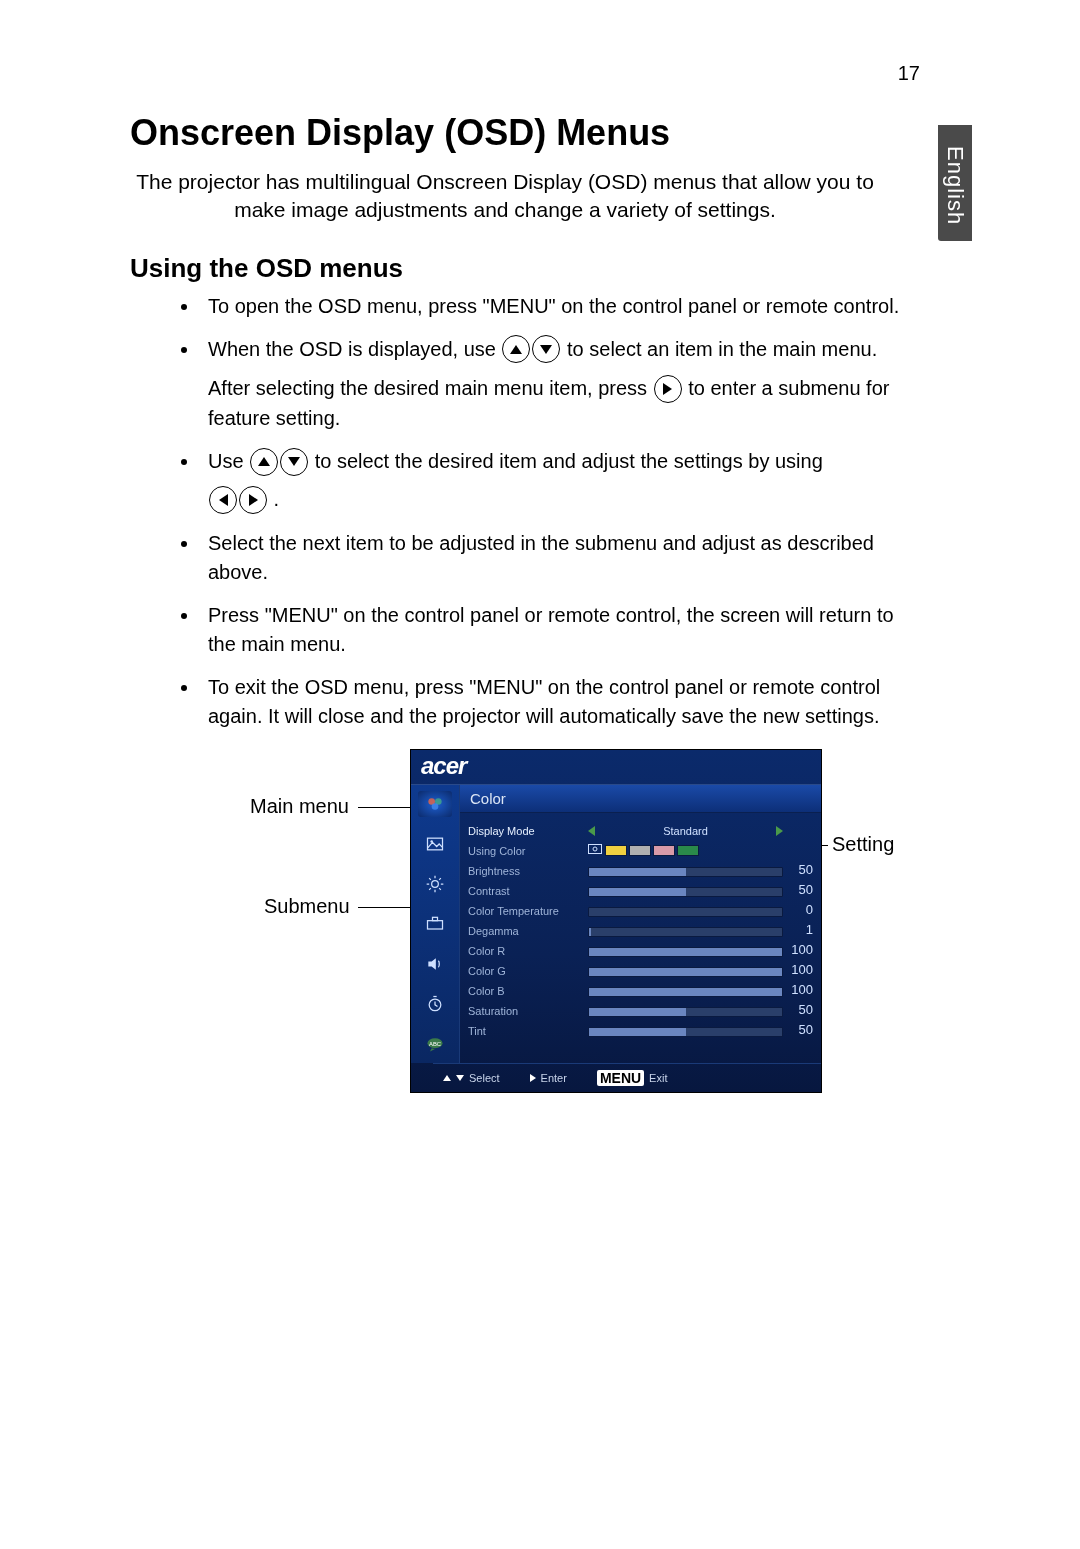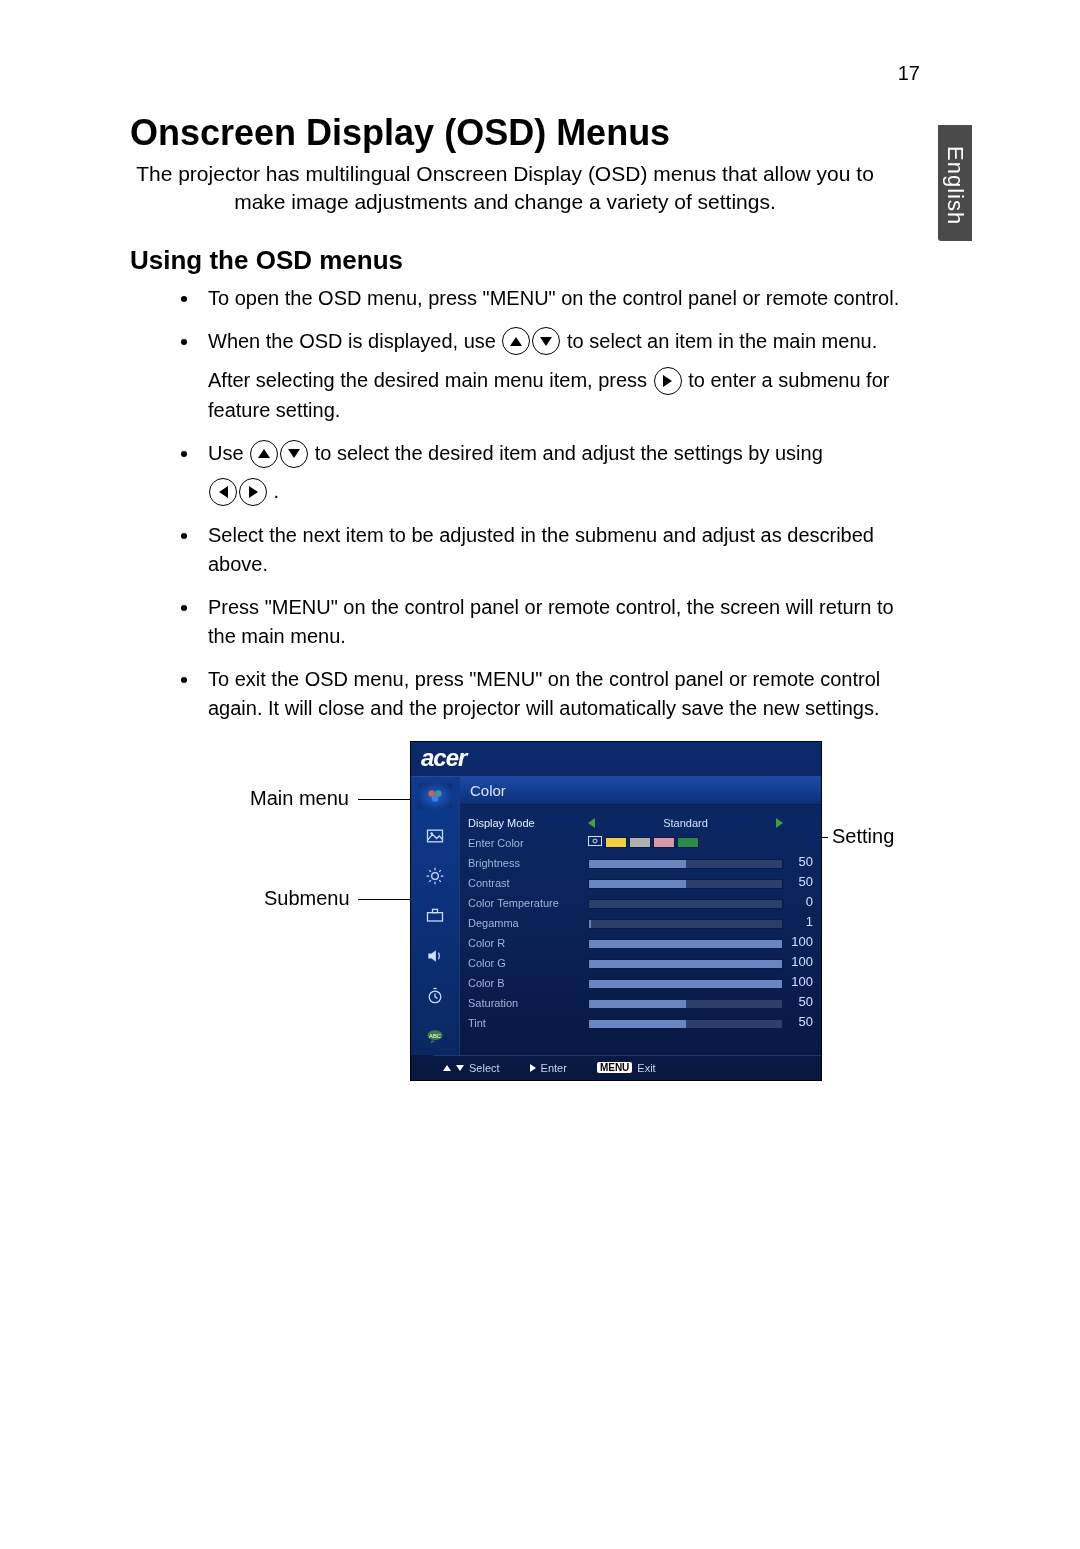--- a/index.html
+++ b/index.html
@@ -37,21 +37,21 @@
     display: flex;
     align-items: center;
     justify-content: center;
     letter-spacing: 1px;
     border-radius: 0 0 0 3px;
     padding-top: 6px;
   }
   h1.title {
     font-size: 36px;
     font-weight: 600;
-    margin: 50px 0 6px 0;
+    margin: 50px 0 14px 0;
   }
   p.intro {
     font-size: 21px;
     line-height: 1.35;
     margin: 0 80px 28px 0;
     text-align: center;
   }
   h2.sub {
     font-size: 26px;
     font-weight: 600;
@@ -170,21 +170,21 @@
     gap: 30px;
     font-size: 11px;
     color: #c8d4ea;
     align-items: center;
     margin-left: 22px;
   }
   .ft-grp { display:flex; align-items:center; gap:5px; }
   .ft-tri-u { width:0;height:0;border-left:4px solid transparent;border-right:4px solid transparent;border-bottom:6px solid #fff; }
   .ft-tri-d { width:0;height:0;border-left:4px solid transparent;border-right:4px solid transparent;border-top:6px solid #fff; }
   .ft-tri-r { width:0;height:0;border-top:4px solid transparent;border-bottom:4px solid transparent;border-left:6px solid #fff; }
-  .ft-menu { background:#fff; color:#000; font-weight:bold; font-size:10px; padding:0 3px; border-radius:2px; }
+  .ft-menu { background:#fff; color:#000; font-weight:bold; font-size:14px; padding:0 3px; border-radius:2px; }
 
   .callout {
     position: absolute;
     font-size: 20px;
     color: #000;
     white-space: nowrap;
     text-align: center;
   }
   .line {
     position: absolute;
@@ -313,21 +313,21 @@
               <div class="osd-row hi">
                 <div class="osd-label">Display Mode</div>
                 <div class="osd-ctrl">
                   <div class="arrow-l"></div>
                   <div class="mode-val">Standard</div>
                   <div class="arrow-r"></div>
                 </div>
                 <div class="osd-val"></div>
               </div>
               <div class="osd-row">
-                <div class="osd-label">Enter Color</div>
+                <div class="osd-label">Using Color</div>
                 <div class="osd-ctrl">
                   <span><svg width="14" height="11" viewBox="0 0 14 11">
                       <rect x="0.5" y="0.5" width="13" height="9" fill="none" stroke="#cfe0ff"></rect>
                       <circle cx="7" cy="5" r="2" fill="none" stroke="#cfe0ff"></circle>
                     </svg></span>
                   <div class="swatches">
                     <div class="sw" style="background: rgb(240, 208, 64);"></div>
                     <div class="sw" style="background: rgb(176, 176, 176);"></div>
                     <div class="sw" style="background: rgb(216, 154, 168);"></div>
                     <div class="sw" style="background: rgb(42, 138, 74);"></div>

